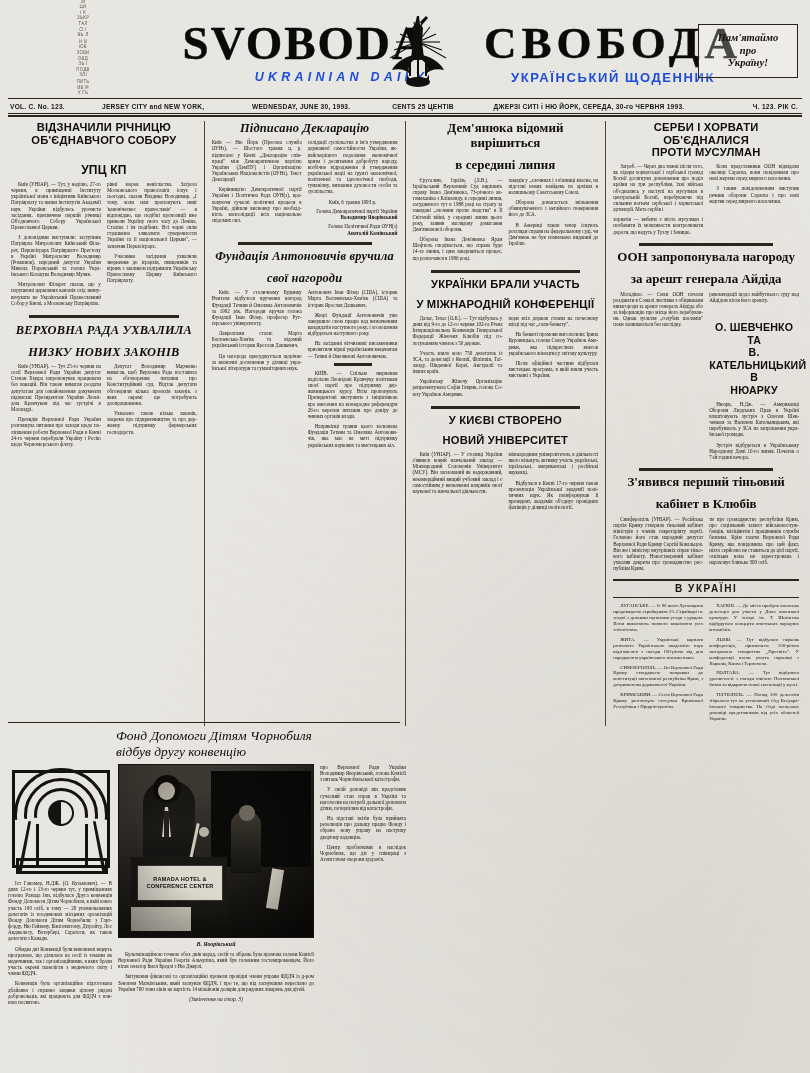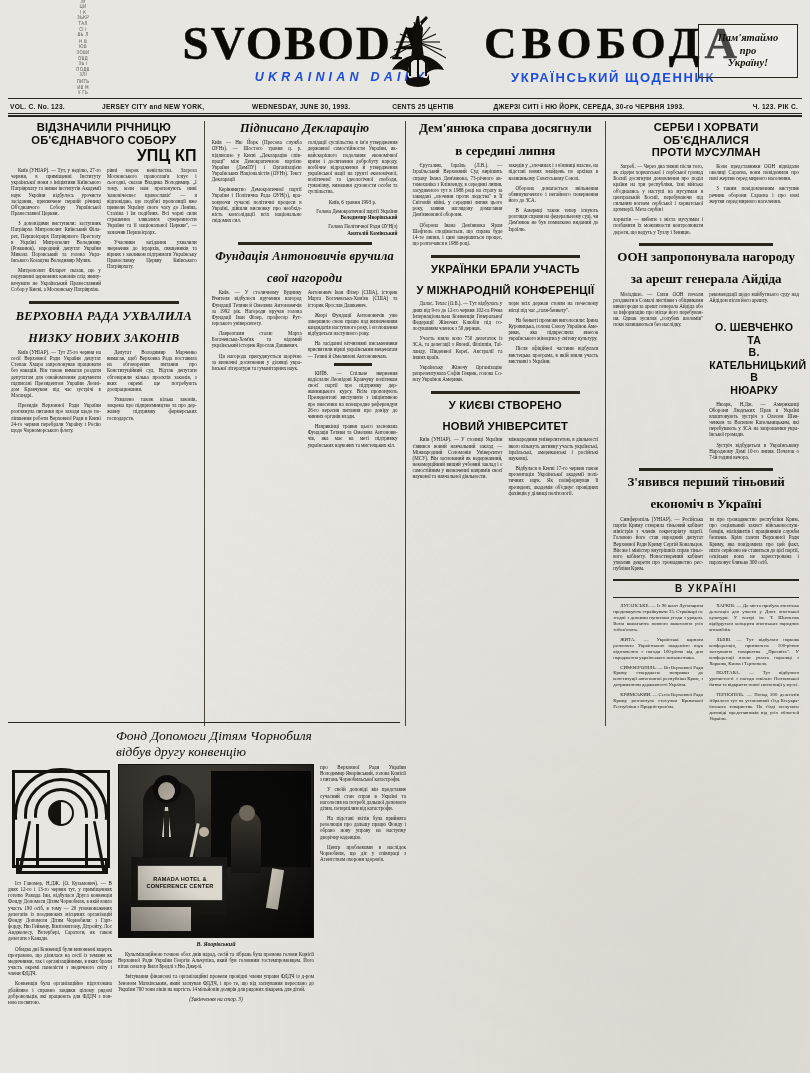--- a/index.html
+++ b/index.html
@@ -101,22 +101,22 @@
   h2.hl.serifbold{
     font-family:"Liberation Serif", serif;
     font-weight:bold;font-size:13px;line-height:14.5px;letter-spacing:0;
   }
   h2.hl .l1{display:block;}
   h2.hl .l2{display:block;margin-top:8px;}
   h2.hl .l2c{display:block;text-align:center;}
   h2.hl.upcp{font-size:10.6px;}
 
   .kicker-right{
-    display:block;text-align:right;font-family:"Liberation Sans",sans-serif;
-    font-weight:bold;font-size:16px;margin-top:4px;
+    display:block;text-align:center;font-family:"Liberation Sans",sans-serif;
+    font-weight:bold;font-size:12px;margin-top:18px;
   }
 
   
   .bt{
     font-family:"Liberation Serif", serif;
     font-size:5.05px;line-height:6.15px;
     text-align:justify;text-justify:inter-word;
     hyphens:auto;-webkit-hyphens:auto;
     color:#1b180f;margin:0 0 4px 0;
     word-spacing:-.15px;
@@ -386,21 +386,21 @@
         </div>
       </article>
     </div>
 
     <div class="vrule"></div>
 
     <div class="c-news pair col-pad">
 
       <article>
         <h2 class="hl serifbold">
-          <span class="l1">Дем'янюка справа досягнули</span>
+          <span class="l1">Дем'янюка відомий вирішиться</span>
           <span class="l2">в середині липня</span>
         </h2>
         <div class="colsplit">
           <div>
             <p class="bt ind">Єрусалим, Ізраїль (Л.В.). — Ізраїльський Верховний Суд вирішить справу Івана Дем'янюка, 73-річного ав­томеханіка з Клівленду, в середині липня, засудже­ного тут в 1988 році на стра­ту за закидані „злочини про­ти людства" в Її Світовій війні, у середині липня ць­ого року, заявив наглядо­ву домагання Дем'янюко­вої оборони.</p>
             <p class="bt ind">Оборона Івана Дем'я­нюка Ярам Шефтель спо­дівається, що справа бу­де 14-те липня, і цим завер­шиться процес, що розпо­чався в 1986 році.</p>
           </div>
           <div>
             <p class="bt">закидів у „злочинах і з в'яз­ниці власне, на підставі нових знайдень по архівах в колишньому Совєтському Союзі.</p>
             <p class="bt ind">Оборона домагається звільнення обвинуваченого і негайного повернення йо­го до ЗСА.</p>
@@ -492,21 +492,21 @@
             <p class="bt ind">Зустріч відбудеться в Українському Народному Домі 10-го липня. Почат­ок о 7-ій годині вечора.</p>
           </div>
         </div>
       </article>
 
       <div class="sep-rule tight"></div>
 
       <article>
         <h2 class="hl serifbold">
           <span class="l1">З'явився перший тіньовий</span>
-          <span class="l2">економіч в Україні</span>
+          <span class="l2">кабінет в Клюбів</span>
         </h2>
         <div class="colsplit">
           <div>
             <p class="bt ind">Симферопіль (УНІАР). — Російська партія Криму створила тіньовий кабінет міністрів з членів секретарі­яту партії. Головою його став народний депутат Вер­ховної Ради Криму Сергій Ковальцов. Він же і мініс­тер внутрішніх справ тіньо­вого кабінету. Новостворе­ний кабінет ухвалив декре­ти про громадянство рес­публіки Крим.</p>
           </div>
           <div>
             <p class="bt">ти про громадянство рес­публіки Крим, про соціяль­ний захист військовослуж­бовців, міліціянтів і праців­ників служби безпеки. Крім газети Верховної Ради Кри­му, яка повідомила про цей факт, ніхто серйозно не ста­виться до цієї партії, оскіль­ки вона не зареєстрована і нараховує близько 300 осіб.</p>
           </div>
         </div>
       </article>

